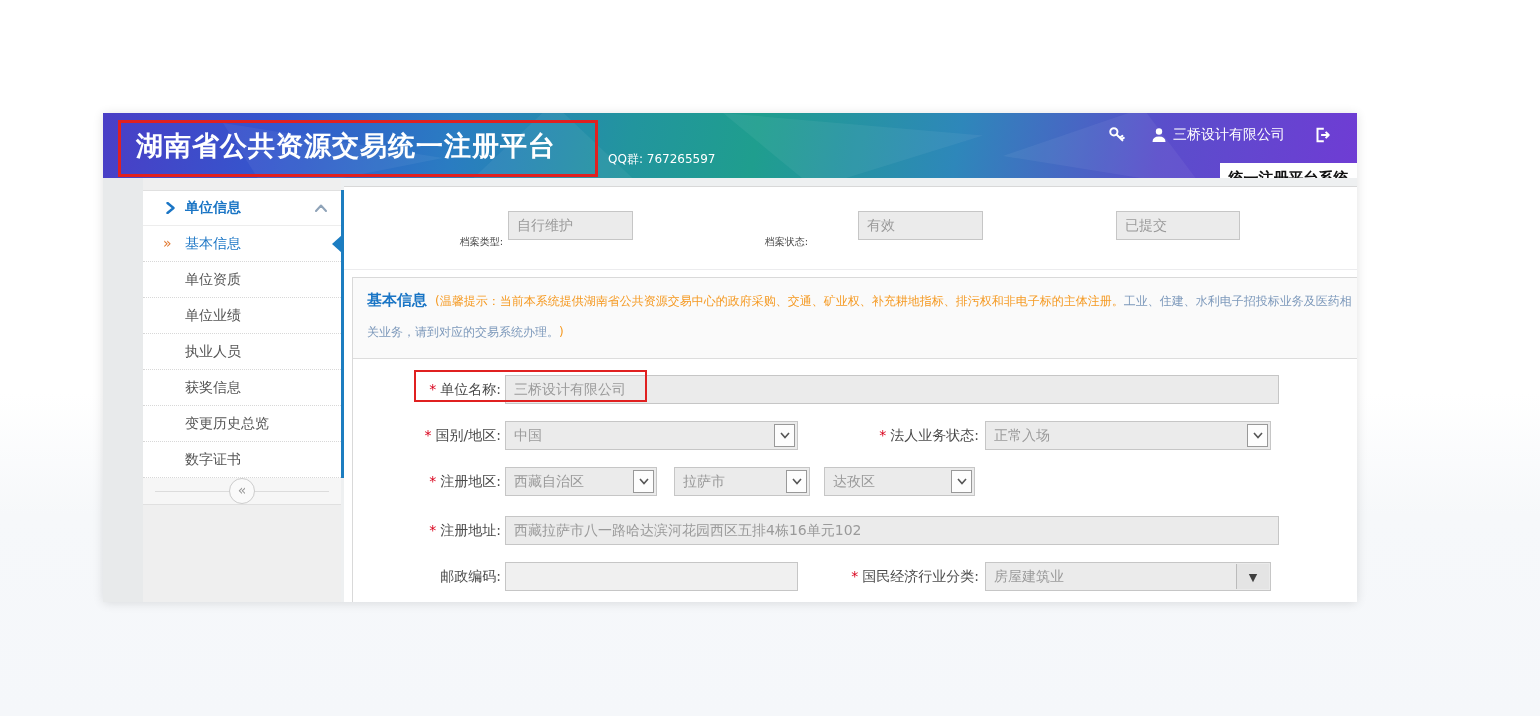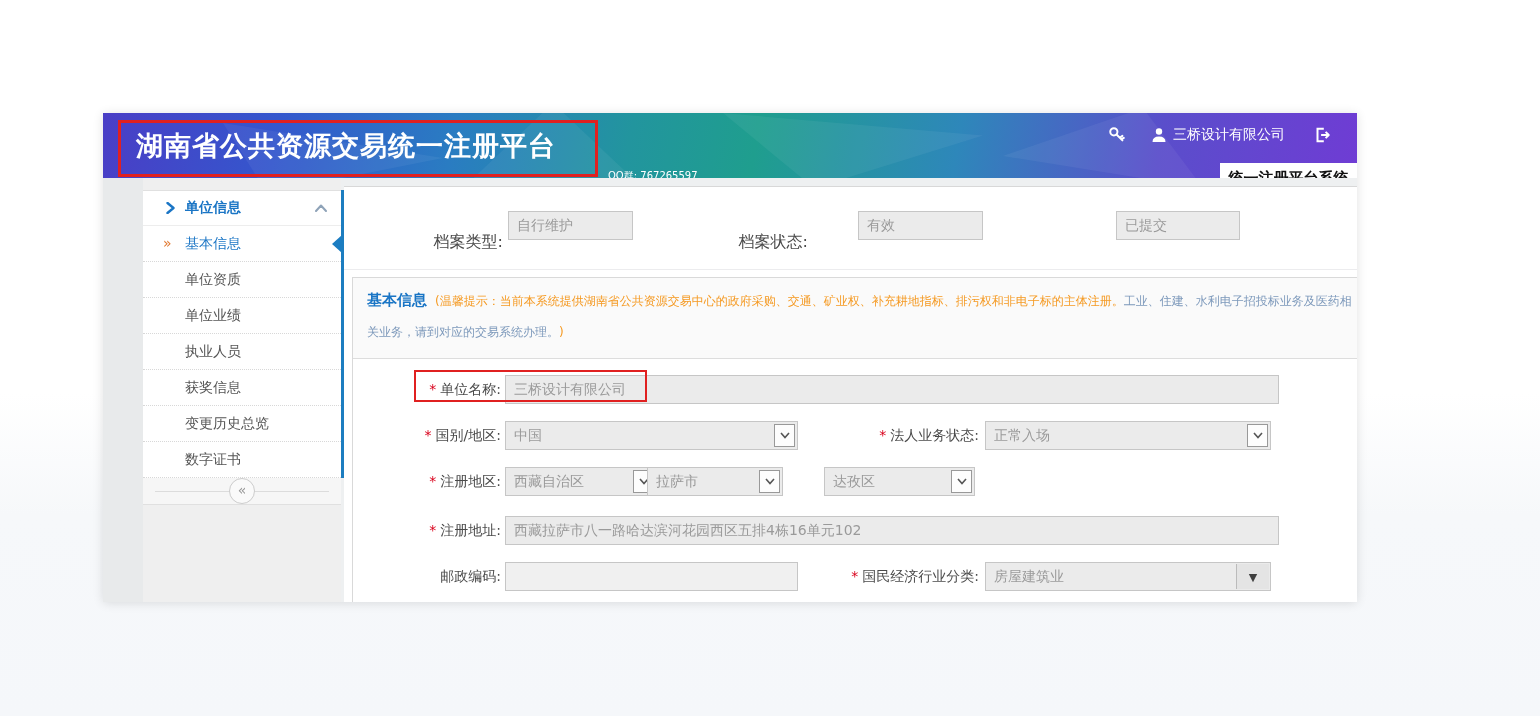--- a/index.html
+++ b/index.html
@@ -12,21 +12,21 @@
   
   .header { position:absolute; top:0; left:0; right:0; height:65px; overflow:hidden;
     background:linear-gradient(100deg,#4a3ec6 0%,#3457cd 14%,#2a7cc2 28%,#22959e 42%,#1f9e8e 52%,#2e87ba 68%,#5a4ecb 84%,#6f3cd4 100%); }
   .tri { position:absolute; background:rgba(255,255,255,0.055); }
   .tri1 { left:360px; top:-10px; width:180px; height:85px; clip-path:polygon(0 100%,50% 0,100% 100%); }
   .tri2 { left:620px; top:0; width:260px; height:75px; clip-path:polygon(0 0,100% 30%,35% 100%); }
   .tri3 { left:900px; top:-5px; width:200px; height:80px; clip-path:polygon(0 60%,70% 0,100% 100%); }
   .tri4 { left:120px; top:10px; width:220px; height:70px; clip-path:polygon(0 0,100% 50%,20% 100%); }
   .header-title { position:absolute; left:33px; top:0; height:65px; line-height:66px;
     font-size:27px; font-weight:bold; color:#ffffff; letter-spacing:1px; white-space:nowrap; }
-  .qq { position:absolute; left:505px; top:56px; color:#ffffff; font-size:10px; }
+  .qq { position:absolute; left:505px; top:38px; color:#ffffff; font-size:12px; }
   .hdr-ico { position:absolute; top:13px; width:18px; height:18px; cursor:pointer; }
   .ico-key { left:1005px; }
   .user-wrap { position:absolute; left:1048px; top:13px; display:flex; align-items:center; cursor:pointer; }
   .user-wrap .uname { color:#ffffff; font-size:14px; margin-left:6px; white-space:nowrap; }
   .ico-logout { left:1210px; }
   .sys-tab { position:absolute; left:1117px; top:34px; width:137px; height:31px; background:#ffffff;
     color:#111; font-size:15px; font-weight:bold; text-align:center; line-height:31px; cursor:pointer;margin-top:16px; }
 
   
   .anno { position:absolute; border:3px solid #e02020; z-index:20; pointer-events:none; }
@@ -51,21 +51,21 @@
           border-top:9px solid transparent; border-bottom:9px solid transparent; border-right:10px solid #1b7dc2; }
   .collapse-row { position:absolute; top:300px; left:0; right:0; height:27px; background:#f6f6f6; border-bottom:1px solid #e0e0e0; }
   .collapse-row::before { content:""; position:absolute; left:12px; right:12px; top:50%; border-top:1px solid #dcdcdc; }
   .collapse-btn { position:absolute; left:50%; top:50%; transform:translate(-50%,-50%); width:26px; height:26px;
     border-radius:50%; border:1px solid #ccc; background:#fafafa; color:#999; font-size:14px; text-align:center; line-height:23px; cursor:pointer; }
   .blue-line { position:absolute; left:238px; top:12px; width:3px; height:288px; background:#1c7dc0; }
 
   .main { position:absolute; left:241px; top:8px; right:0; bottom:0; background:#ffffff; border-top:1px solid #d8d8d8; overflow:hidden; }
 
   
-  .mlabel { position:absolute; top:41px; height:28px; line-height:28px; text-align:right; font-size:16px; color:#4a4a4a; }
+  .mlabel { position:absolute; top:41px; height:28px; line-height:28px; text-align:right; font-size:10px; color:#4a4a4a; }
   .mval { position:absolute; top:24px; height:29px; background:#ebebeb; border:1px solid #c6c6c6;
           color:#9a9a9a; font-size:14px; line-height:27px; padding:0 8px; overflow:hidden; white-space:nowrap; }
   .hr-line { position:absolute; top:82px; left:0; right:0; border-top:1px solid #ececee; }
 
   
   .section-box { position:absolute; left:8px; top:90px; width:1022px; background:#ffffff; border:1px solid #d9d9d9; }
   .section-head { background:#fafafa; border-bottom:1px solid #dddddd; padding:7px 14px 10px; line-height:31px; font-size:12px; }
   .section-title { font-size:15px; font-weight:bold; color:#1a75c5; margin-right:8px; }
   .notice-orange { color:#f59a23; }
   .notice-blue { color:#7d99bb; }
@@ -213,21 +213,21 @@
           <div class="form-row">
             <div class="flabel fl-main"><i class="req">*</i><span>注册地区:</span></div>
             <div class="fctrl sel" style="left:152px;width:152px;">
               <span>西藏自治区</span>
               <span class="sel-btn">
                   <svg width="10" height="7" viewBox="0 0 10 7">
                     <path d="M1 1 L5 5.5 L9 1" fill="none" stroke="#555" stroke-width="1.6"></path>
                   </svg>
                 </span>
             </div>
-            <div class="fctrl sel" style="left:294px;width:136px;">
+            <div class="fctrl sel" style="left:321px;width:136px;">
               <span>拉萨市</span>
               <span class="sel-btn">
                   <svg width="10" height="7" viewBox="0 0 10 7">
                     <path d="M1 1 L5 5.5 L9 1" fill="none" stroke="#555" stroke-width="1.6"></path>
                   </svg>
                 </span>
             </div>
             <div class="fctrl sel" style="left:471px;width:151px;">
               <span>达孜区</span>
               <span class="sel-btn">

